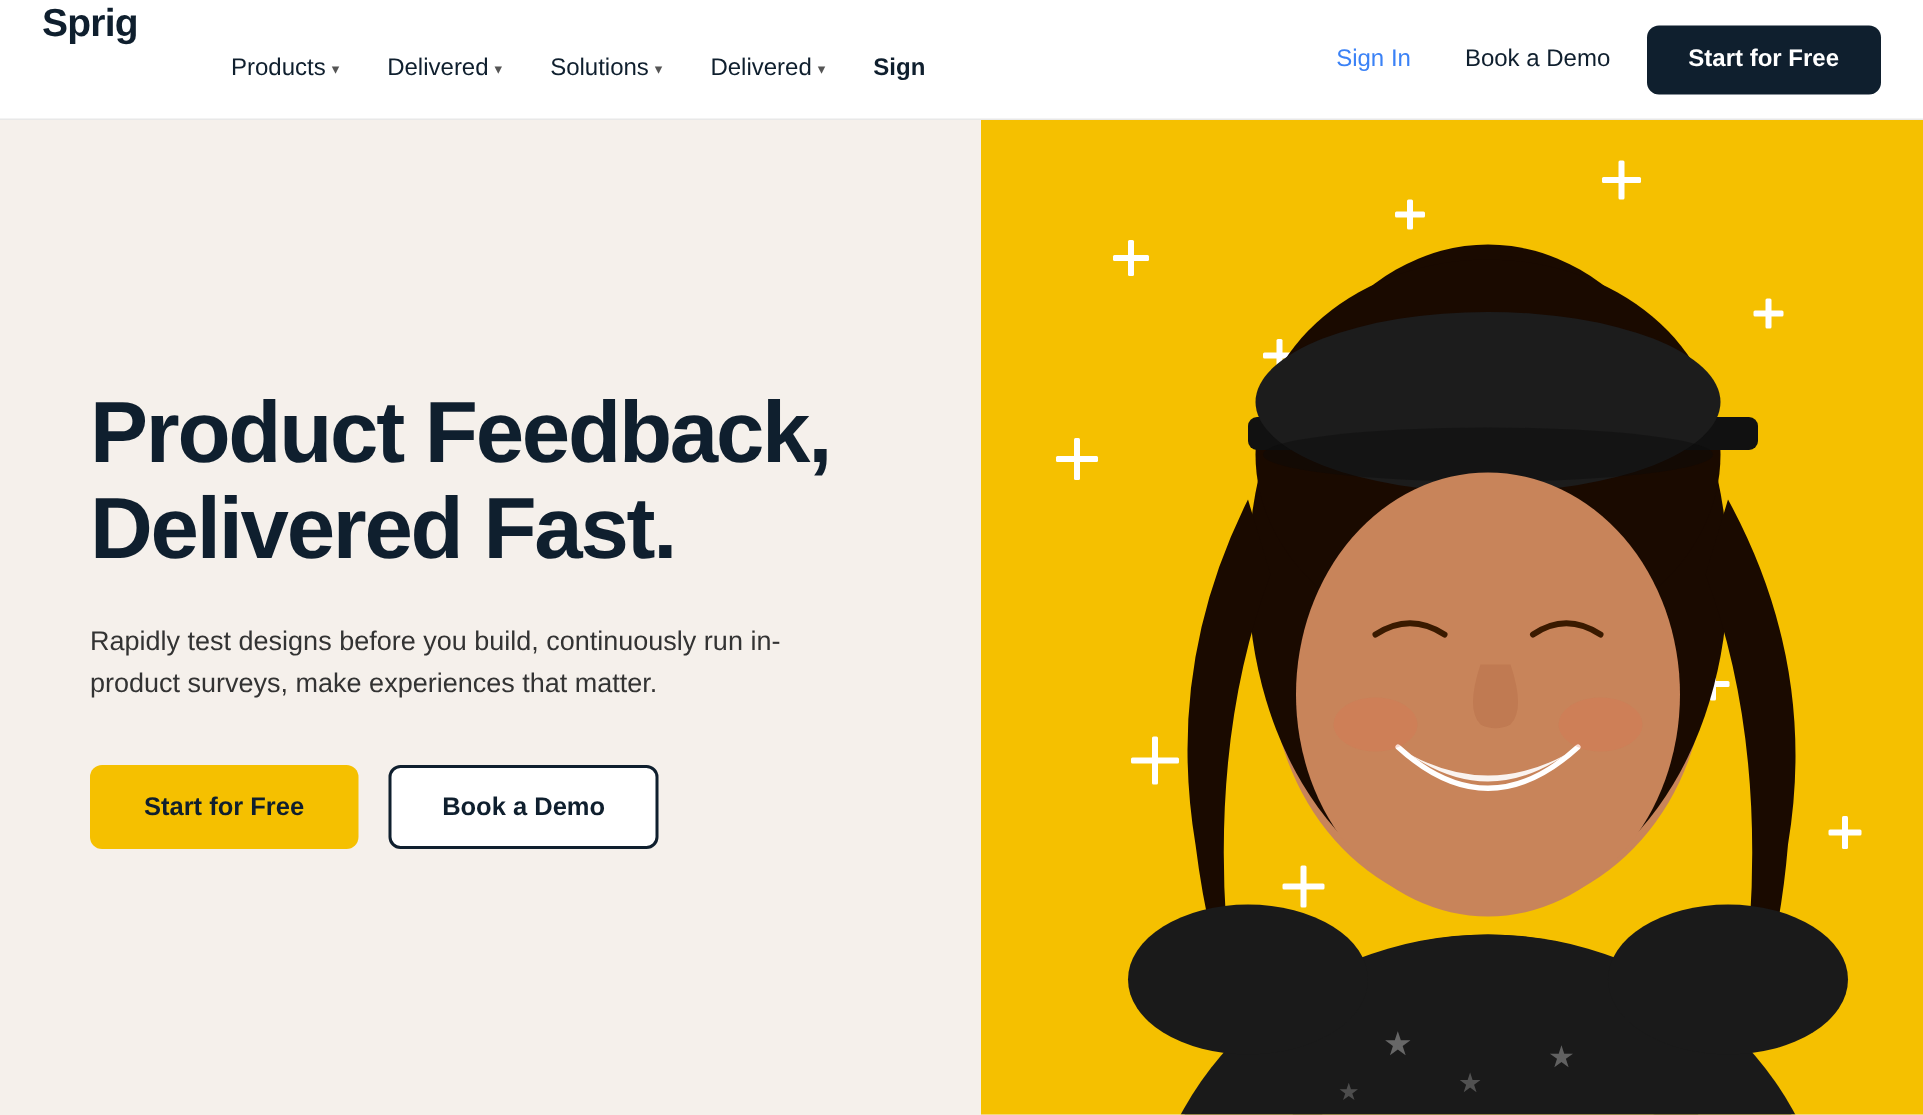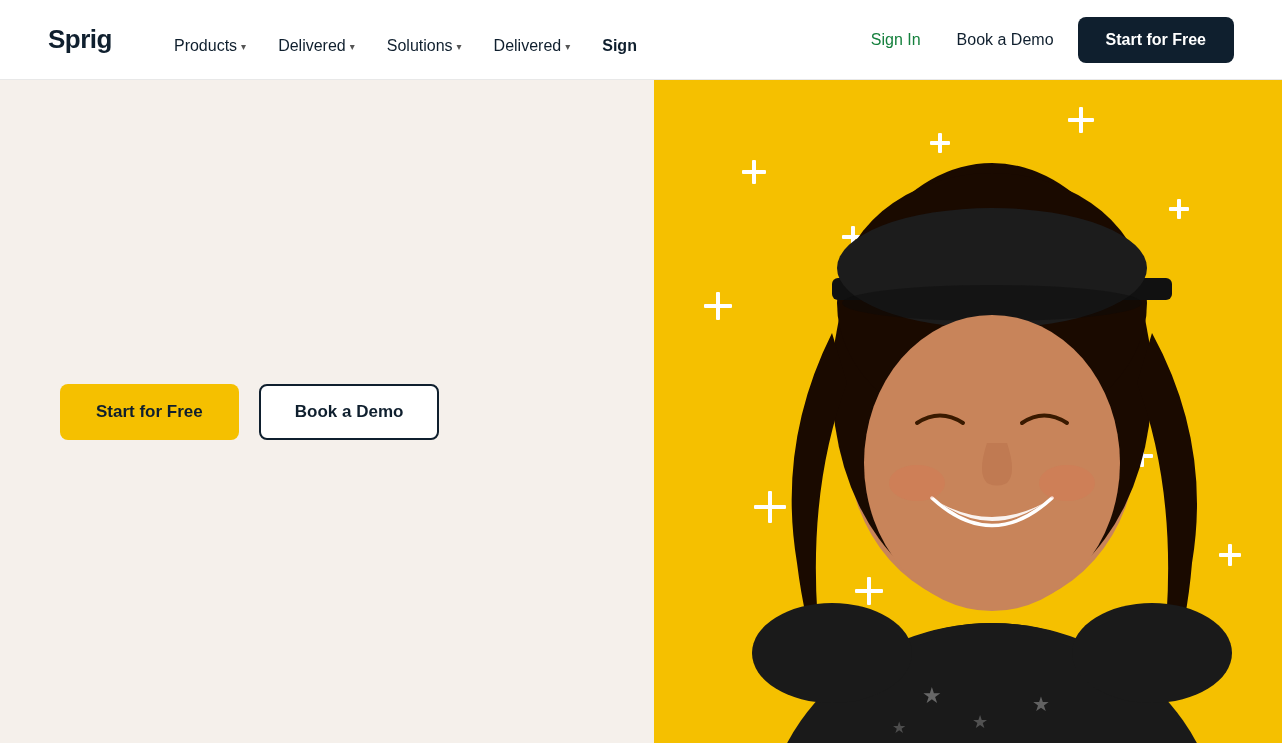--- a/index.html
+++ b/index.html
@@ -8,24 +8,23 @@
       font-family: -apple-system, BlinkMacSystemFont, 'Segoe UI', Helvetica, Arial, sans-serif;
       background: #f5f0eb;
       width: 1282px;
       min-height: 743px;
       overflow: hidden;
     }
 
     
     nav {
       display: flex;
-      align-items: center;
       background: #fff;
       height: 80px;
-      padding: 0 48px;
+      padding: 0 28px;
       border-bottom: 1px solid #e8e8e8;
       position: relative;
       z-index: 10;
     }
 
     .logo {
       font-size: 26px;
       font-weight: 800;
       color: #0f1f2e;
       letter-spacing: -0.5px;
@@ -68,21 +67,21 @@
 
     .nav-right {
       display: flex;
       align-items: center;
       gap: 12px;
     }
 
     .btn-signin {
       font-size: 16px;
       font-weight: 500;
-      color: #15803d;
+      color: #3b82f6;
       background: none;
       border: none;
       cursor: pointer;
       padding: 8px 12px;
     }
 
     .btn-book-demo-nav {
       font-size: 16px;
       font-weight: 500;
       color: #0f1f2e;
@@ -259,20 +258,22 @@
   <div class="nav-right">
     <button class="btn-signin">Sign In</button>
     <button class="btn-book-demo-nav">Book a Demo</button>
     <button class="btn-start-free-nav">Start for Free</button>
   </div>
 </nav>
 
 <section class="hero">
 
   <div class="hero-left">
+    <h1 class="hero-headline">Product Feedback, Delivered Fast.</h1>
+    <p class="hero-subtext">Rapidly test designs before you build, continuously run in-product surveys, make experiences that matter.</p>
     <div class="hero-buttons">
       <button class="btn-start-free-hero">Start for Free</button>
       <button class="btn-book-demo-hero">Book a Demo</button>
     </div>
   </div>
 
   <div class="hero-right">
 
     <div class="plus-shape ps1"></div>
     <div class="plus-shape ps2"></div>

